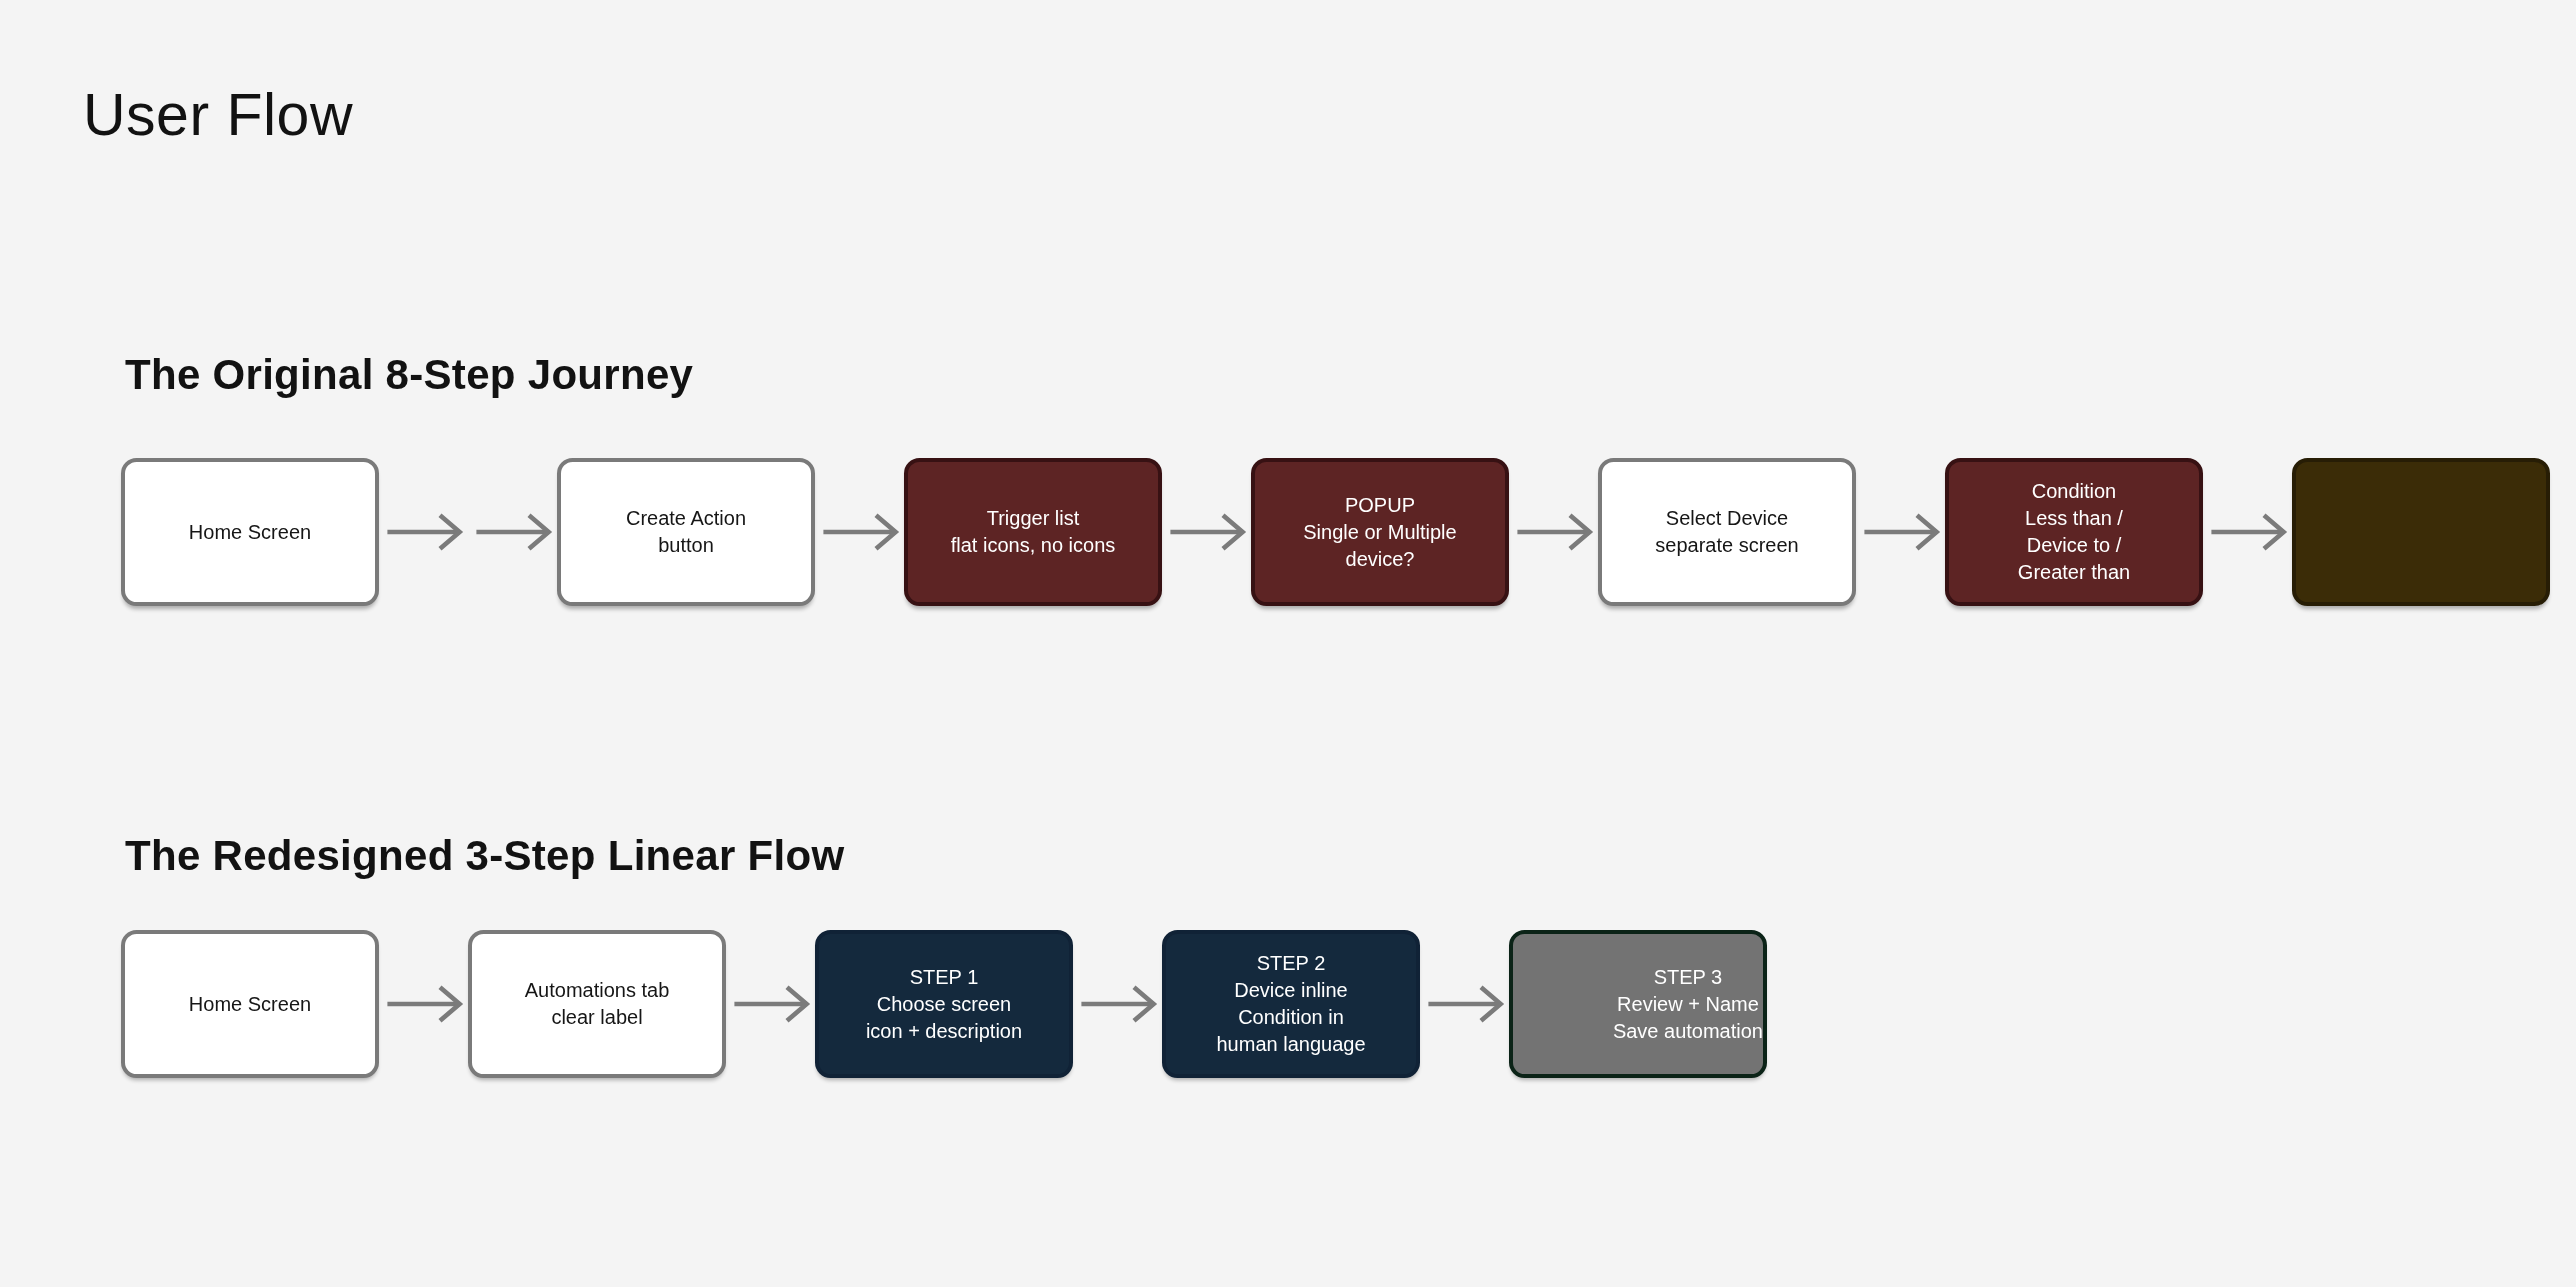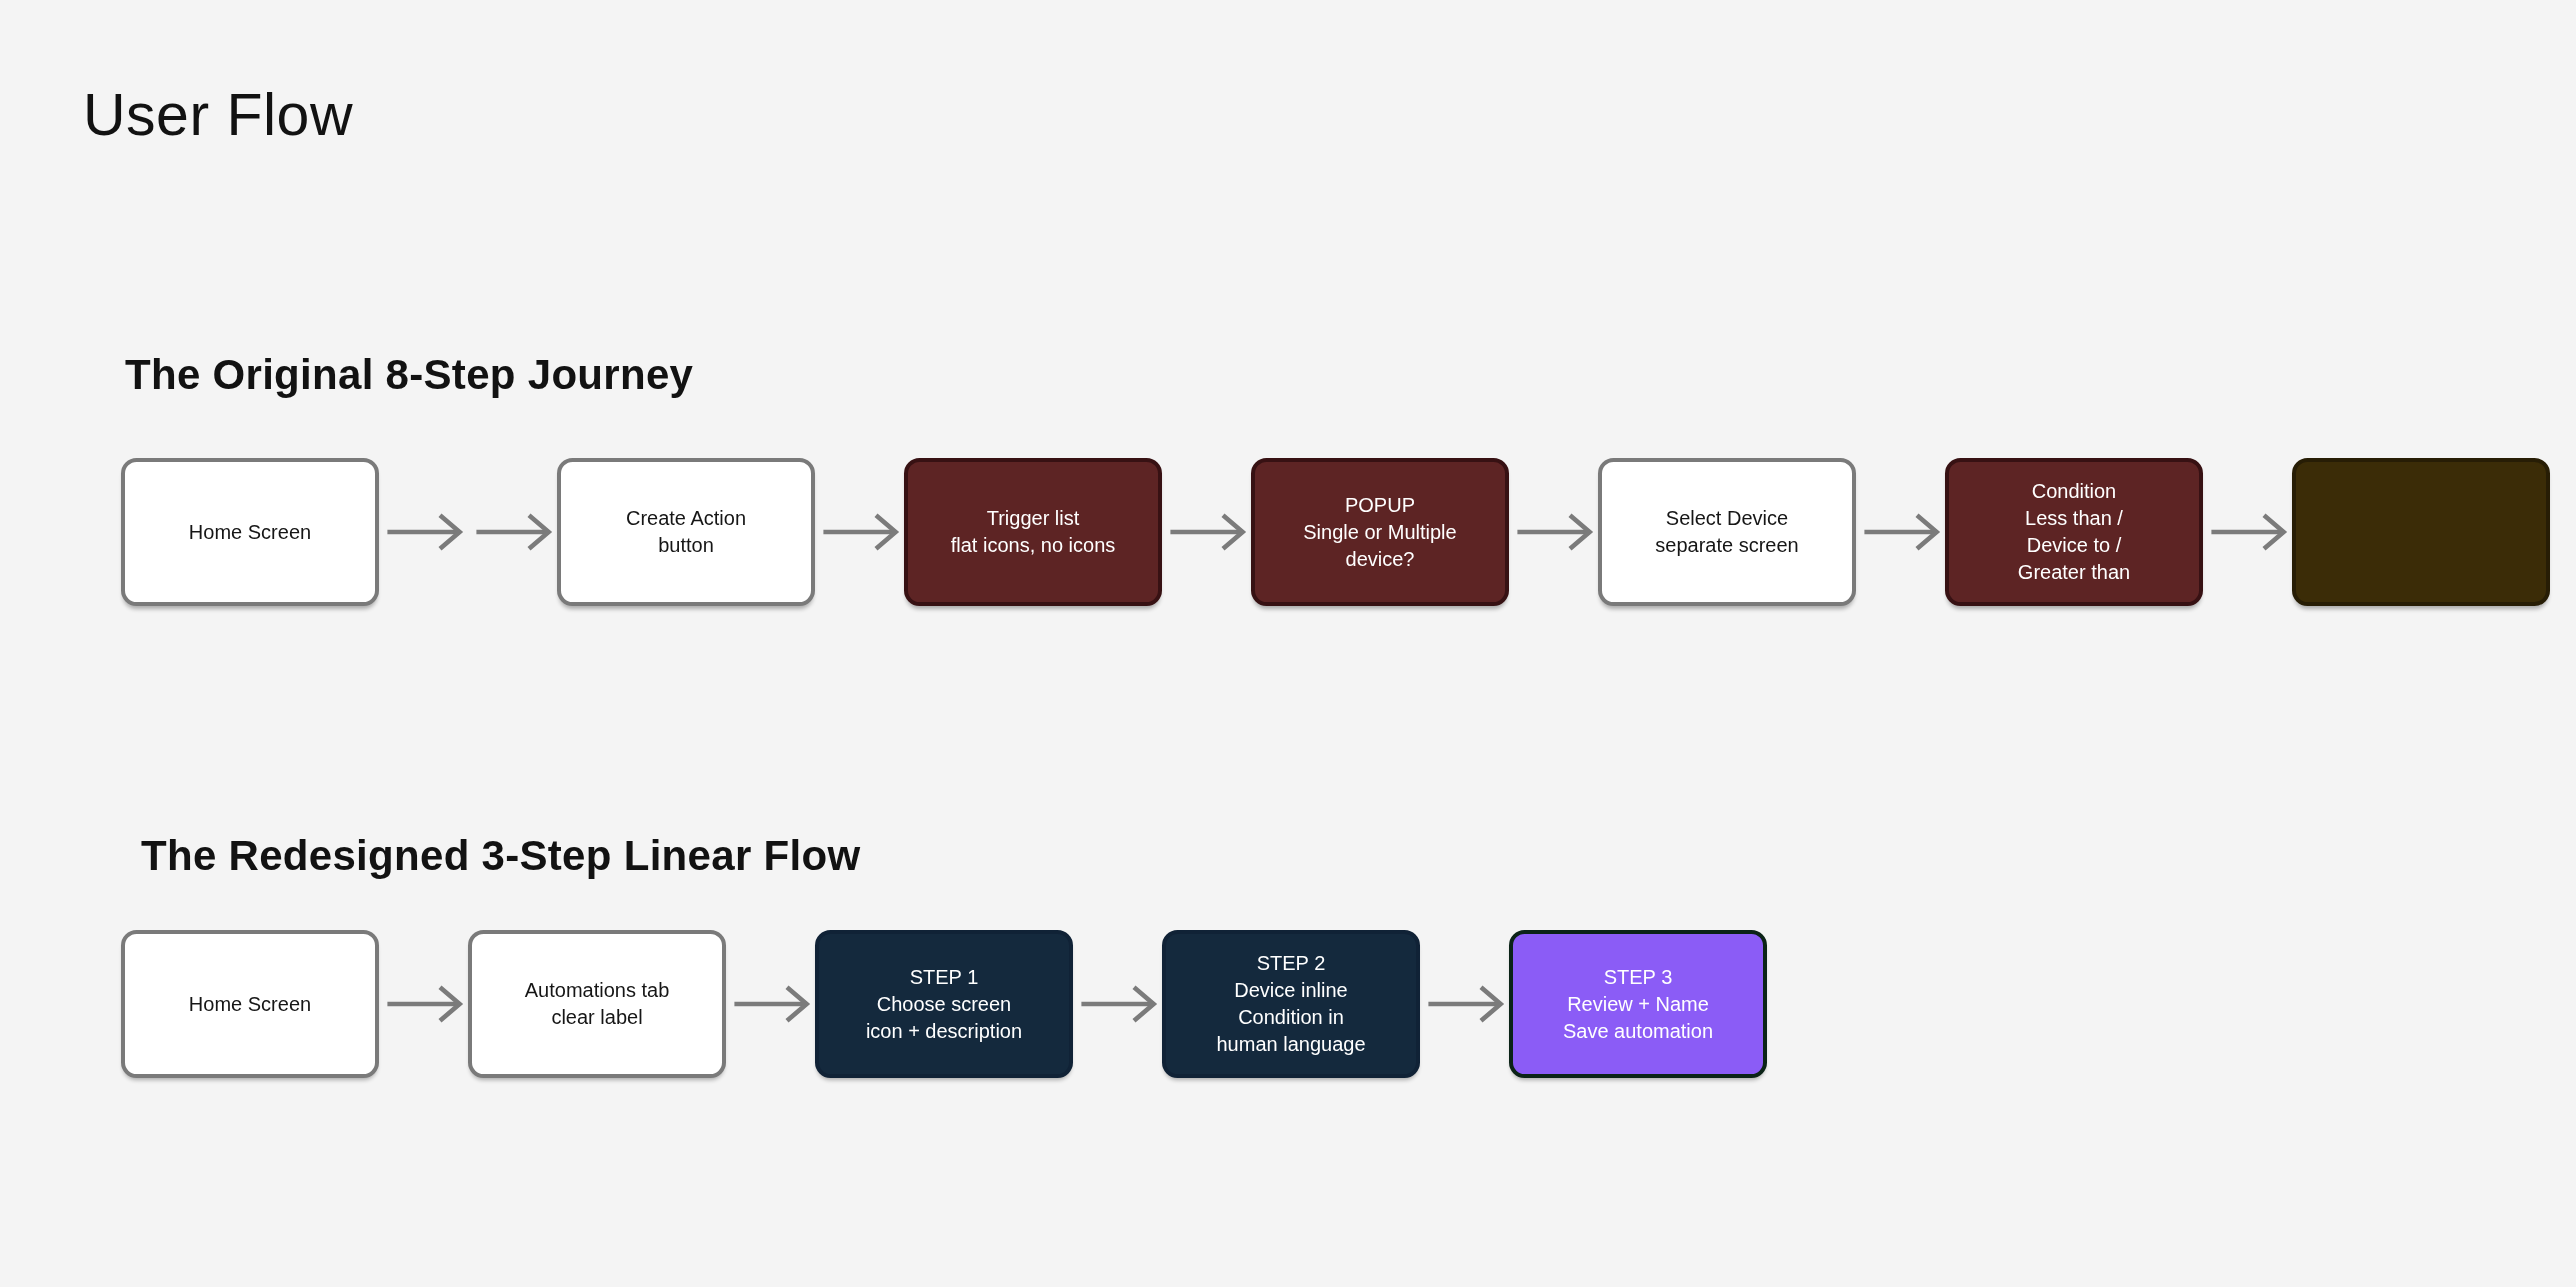--- a/index.html
+++ b/index.html
@@ -25,21 +25,21 @@
   .section-heading {
     position: absolute;
     margin: 0;
     font-size: 42px;
     font-weight: 600;
     line-height: 1;
     color: #121212;
     letter-spacing: 0.3px;
   }
   .heading-original  { left: 125px; top: 354px; }
-  .heading-redesign  { left: 141px; top: 835px; }
+  .heading-redesign  { left: 125px; top: 835px; }
   .flow-row {
     position: absolute;
     display: flex;
     align-items: center;
   }
   .row-original { left: 121px; top: 458px; }
   .row-redesign { left: 121px; top: 930px; }
   .node {
     box-sizing: border-box;
     flex: 0 0 258px;
@@ -53,21 +53,21 @@
     text-align: center;
     font-size: 20px;
     line-height: 27px;
     box-shadow: 0 4.1px 4.6px -2.1px rgba(0,0,0,0.30);
   }
   .node .line { display: block; }
   .node.plain   { background: #ffffff; border-color: #7a7a7a; color: #161616; }
   .node.problem { background: #5d2424; border-color: #371113; color: #ffffff; }
   .node.warning { background: #3b2c07; border-color: #271d05; color: #ffffff; }
   .node.step    { background: #14293d; border-color: #102236; color: #ffffff; }
-  .node.success { background: #8b5cf6; border-color: #0b2317; color: #ffffff; }
+  .node.success { background: #737373; border-color: #0b2317; color: #ffffff; justify-content: flex-end; }
   .arrow {
     flex: 0 0 89px;
     width: 89px;
     height: 148px;
     display: flex;
     align-items: center;
     justify-content: center;
   }
   .arrow svg { display: block; }
   .arrow line, .arrow polyline {

